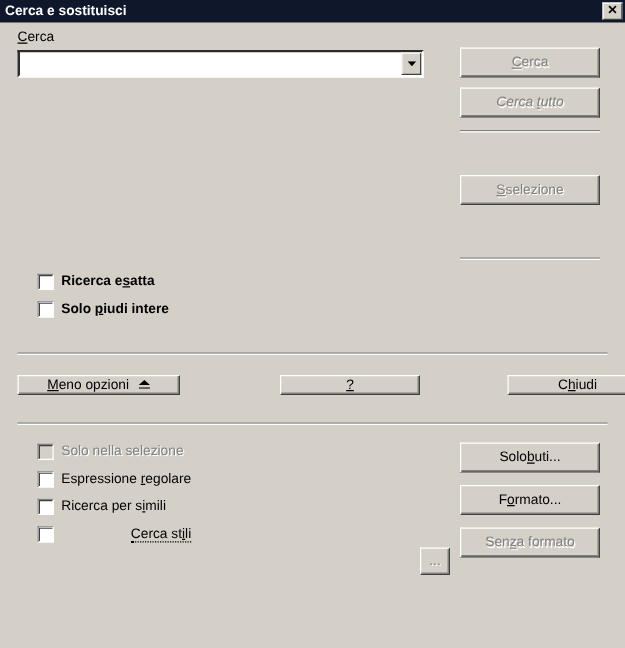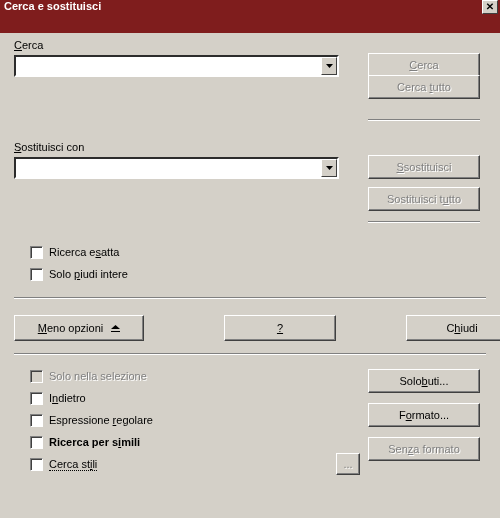--- a/index.html
+++ b/index.html
@@ -8,25 +8,25 @@
     width: 500px;
     height: 518px;
     background: #d4d0c8;
     font-family: "Tahoma", "MS Sans Serif", sans-serif;
     font-size: 11px;
     color: #000;
     overflow: hidden;
     position: relative;
   }
   .titlebar {
-    height: 33px;
-    background: #7f1d1d;
+    height: 18px;
+    background: #0f172a;
     color: #fff;
     display: flex;
-    align-items: flex-start;
+    align-items: center;
     justify-content: space-between;
     padding: 0 2px 0 4px;
     font-weight: bold;
   }
   .titlebar .title { font-size: 11px; }
   .titlebar .close {
     width: 16px;
     height: 14px;
     background: #d4d0c8;
     border: 1px solid;
@@ -131,21 +131,21 @@
   }
   .checkbox.disabled { color: #808080; text-shadow: 1px 1px 0 #fff; cursor: default; text-align: center; }
   .checkbox.disabled .box { background: #d4d0c8; }
   .dotted {
     border-bottom: 1px dotted #000;
     padding-bottom: 0px;
   }
   .section { position: absolute; left: 14px; }
   .btn-inline {
     position: absolute;
-    height: 26px;
+    height: 16px;
     background: #d4d0c8;
     border: 1px solid;
     border-color: #fff #404040 #404040 #fff;
     box-shadow: inset -1px -1px 0 #808080, inset 1px 1px 0 #d4d0c8;
     font: inherit;
     cursor: pointer;
     display: flex;
     align-items: center;
     justify-content: center;
     color: #000;
@@ -177,48 +177,32 @@
         <svg width="7" height="4">
             <path d="M0 0 L7 0 L3.5 4 Z" fill="#000"></path>
           </svg>
       </div>
     </div>
   </div>
 
   <button class="btn btn-right disabled" style="top:20px;">
     <span><span></span><span class="u">C</span><span>erca</span></span>
   </button>
-  <button class="btn btn-right disabled" style="top:42px;">
+  <button class="btn btn-right disabled" style="top:52px;font-style:italic;">
     <span><span>Cerca </span><span class="u">t</span><span>utto</span></span>
   </button>
   <div class="hr" style="top:86px;"></div>
 
-  <div class="section" style="top:108px;">
-    <div class="label">
-      <span></span><span class="u">S</span><span>ostituisci con</span>
-    </div>
-    <div class="combo">
-      <input type="text" value="" style="">
-      <div class="dropbtn">
-        <svg width="7" height="4">
-            <path d="M0 0 L7 0 L3.5 4 Z" fill="#000"></path>
-          </svg>
-      </div>
-    </div>
-  </div>
 
   <button class="btn btn-right disabled" style="top:122px;">
-    <span><span></span><span class="u">S</span><span>sostituisci</span></span>
-  </button>
-  <button class="btn btn-right disabled" style="top:154px;">
-    <span><span>Sostituisci t</span><span class="u">u</span><span>tto</span></span>
+    <span><span></span><span class="u">S</span><span>selezione</span></span>
   </button>
   <div class="hr" style="top:188px;"></div>
 
-  <div class="section" style="top:212px; left:30px;">
+  <div class="section" style="top:200px; left:30px;font-weight:bold;">
     <div class="checkbox">
       <div class="box"></div>
       <span><span>Ricerca e</span><span class="u">s</span><span>atta</span></span>
     </div>
     <div class="checkbox">
       <div class="box"></div>
       <span><span>Solo </span><span class="u">p</span><span>iudi intere</span></span>
     </div>
   </div>
 
@@ -239,31 +223,27 @@
 
   <div class="hr-full" style="top:320px;"></div>
 
   <div class="section" style="top:336px; left:30px;">
     <div class="checkbox disabled">
       <div class="box"></div>
       <span>Solo nella selezione</span>
     </div>
     <div class="checkbox">
       <div class="box"></div>
-      <span><span>I</span><span class="u">n</span><span>dietro</span></span>
-    </div>
-    <div class="checkbox">
-      <div class="box"></div>
       <span><span>Espressione </span><span class="u">r</span><span>egolare</span></span>
     </div>
-    <div class="checkbox" style="margin-top:6px;font-weight:bold;">
+    <div class="checkbox" style="margin-top:6px;">
       <div class="box"></div>
       <span><span>Ricerca per s</span><span class="u">i</span><span>mili</span></span>
     </div>
-    <div class="checkbox" style="">
+    <div class="checkbox" style="justify-content:space-between;">
       <div class="box"></div>
       <span><span class="dotted"><span>Cerca st</span><span class="u">i</span><span>li</span></span></span>
     </div>
   </div>
 
   <button class="btn-inline disabled" style="top:420px; left:336px; width:24px; height:22px;">
     <span>...</span>
   </button>
 
   <button class="btn btn-right" style="top:336px; height:24px;">

